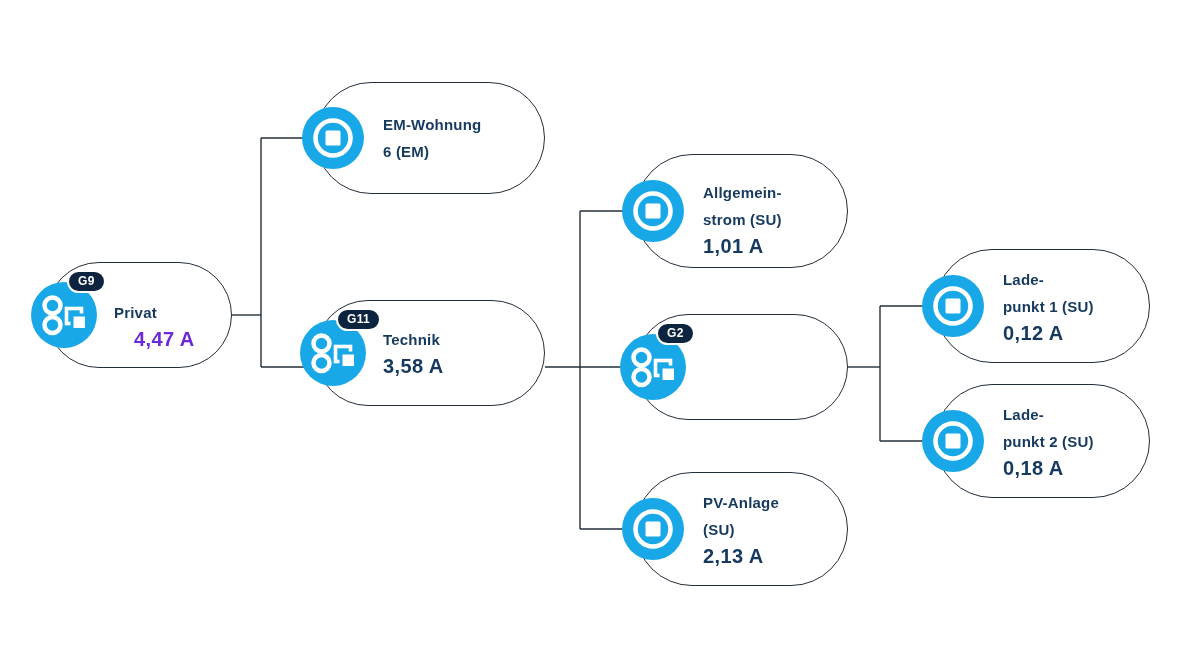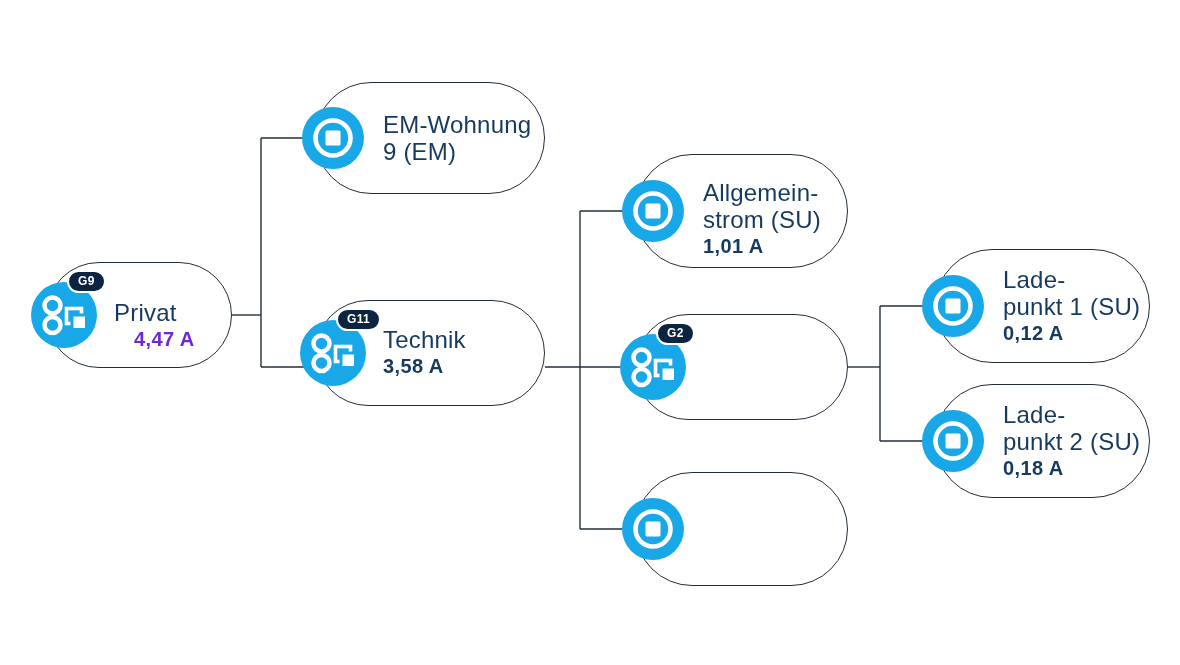--- a/index.html
+++ b/index.html
@@ -49,22 +49,22 @@
     white-space: nowrap;
   }
   .text-block {
     position: absolute;
     z-index: 3;
     display: flex;
     flex-direction: column;
     justify-content: center;
   }
   .node-name {
-    font-size: 24px;
-    font-weight: 400;
+    font-size: 15px;
+    font-weight: 700;
     line-height: 27px;
     letter-spacing: 0.2px;
     white-space: nowrap;
   }
   .node-value {
     font-size: 20px;
     font-weight: 700;
     line-height: 27px;
     letter-spacing: 0.4px;
     white-space: nowrap;
@@ -107,21 +107,21 @@
       </div>
       <div class="node" style="left: 300px; top: 82px; width: 245px; height: 112px;">
         <div class="pill" style="left: 15px; top: 0px; width: 230px; height: 112px; border-radius: 56px;"></div>
         <span class="icon" style="left: 2px; top: 25px;"><svg width="62" height="62" viewBox="0 0 62 62">
             <circle cx="31" cy="31" r="31" fill="#18a8e8"></circle>
             <circle cx="31" cy="31" r="17.5" fill="none" stroke="#fff" stroke-width="4.6"></circle>
             <rect x="23.5" y="23.5" width="15" height="15" rx="1.5" fill="#fff"></rect>
           </svg></span>
         <div class="text-block" style="left: 83px; top: 0px; height: 112px;">
           <div class="node-name" style="color: rgb(21, 57, 95);">EM-Wohnung</div>
-          <div class="node-name" style="color: rgb(21, 57, 95);">9 (EM)</div>
+          <div class="node-name" style="color: rgb(21, 57, 95);">6 (EM)</div>
         </div>
       </div>
       <div class="node" style="left: 300px; top: 300px; width: 245px; height: 136px;">
         <div class="pill" style="left: 15px; top: 0px; width: 230px; height: 106px; border-radius: 53px;"></div>
         <span class="icon" style="left: 0px; top: 20px;"><svg width="66" height="66" viewBox="0 0 66 66">
             <circle cx="33" cy="33" r="33" fill="#18a8e8"></circle>
             <circle cx="21.5" cy="23.5" r="8" fill="none" stroke="#fff" stroke-width="4.5"></circle>
             <circle cx="21.5" cy="43" r="8" fill="none" stroke="#fff" stroke-width="4.5"></circle>
             <rect x="35.5" y="26.5" width="15" height="15" fill="none" stroke="#fff" stroke-width="3.6"></rect>
             <rect x="41" y="33" width="14.5" height="14.5" fill="#fff" stroke="#18a8e8" stroke-width="3"></rect>
@@ -156,20 +156,25 @@
           </svg></span>
         <span class="badge" style="left: 36px; top: 8px; background: rgb(13, 36, 64);">G2</span>
       </div>
       <div class="node" style="left: 620px; top: 472px; width: 228px; height: 114px;">
         <div class="pill" style="left: 15px; top: 0px; width: 213px; height: 114px; border-radius: 57px;"></div>
         <span class="icon" style="left: 2px; top: 26px;"><svg width="62" height="62" viewBox="0 0 62 62">
             <circle cx="31" cy="31" r="31" fill="#18a8e8"></circle>
             <circle cx="31" cy="31" r="17.5" fill="none" stroke="#fff" stroke-width="4.6"></circle>
             <rect x="23.5" y="23.5" width="15" height="15" rx="1.5" fill="#fff"></rect>
           </svg></span>
+        <div class="text-block" style="left: 83px; top: 0px; height: 114px;">
+          <div class="node-name" style="color: rgb(21, 57, 95);">PV-Anlage</div>
+          <div class="node-name" style="color: rgb(21, 57, 95);">(SU)</div>
+          <div class="node-value" style="color: rgb(21, 57, 95);">2,13 A</div>
+        </div>
       </div>
       <div class="node" style="left: 920px; top: 249px; width: 230px; height: 114px;">
         <div class="pill" style="left: 15px; top: 0px; width: 215px; height: 114px; border-radius: 57px;"></div>
         <span class="icon" style="left: 2px; top: 26px;"><svg width="62" height="62" viewBox="0 0 62 62">
             <circle cx="31" cy="31" r="31" fill="#18a8e8"></circle>
             <circle cx="31" cy="31" r="17.5" fill="none" stroke="#fff" stroke-width="4.6"></circle>
             <rect x="23.5" y="23.5" width="15" height="15" rx="1.5" fill="#fff"></rect>
           </svg></span>
         <div class="text-block" style="left: 83px; top: 0px; height: 114px;">
           <div class="node-name" style="color: rgb(21, 57, 95);">Lade-</div>

